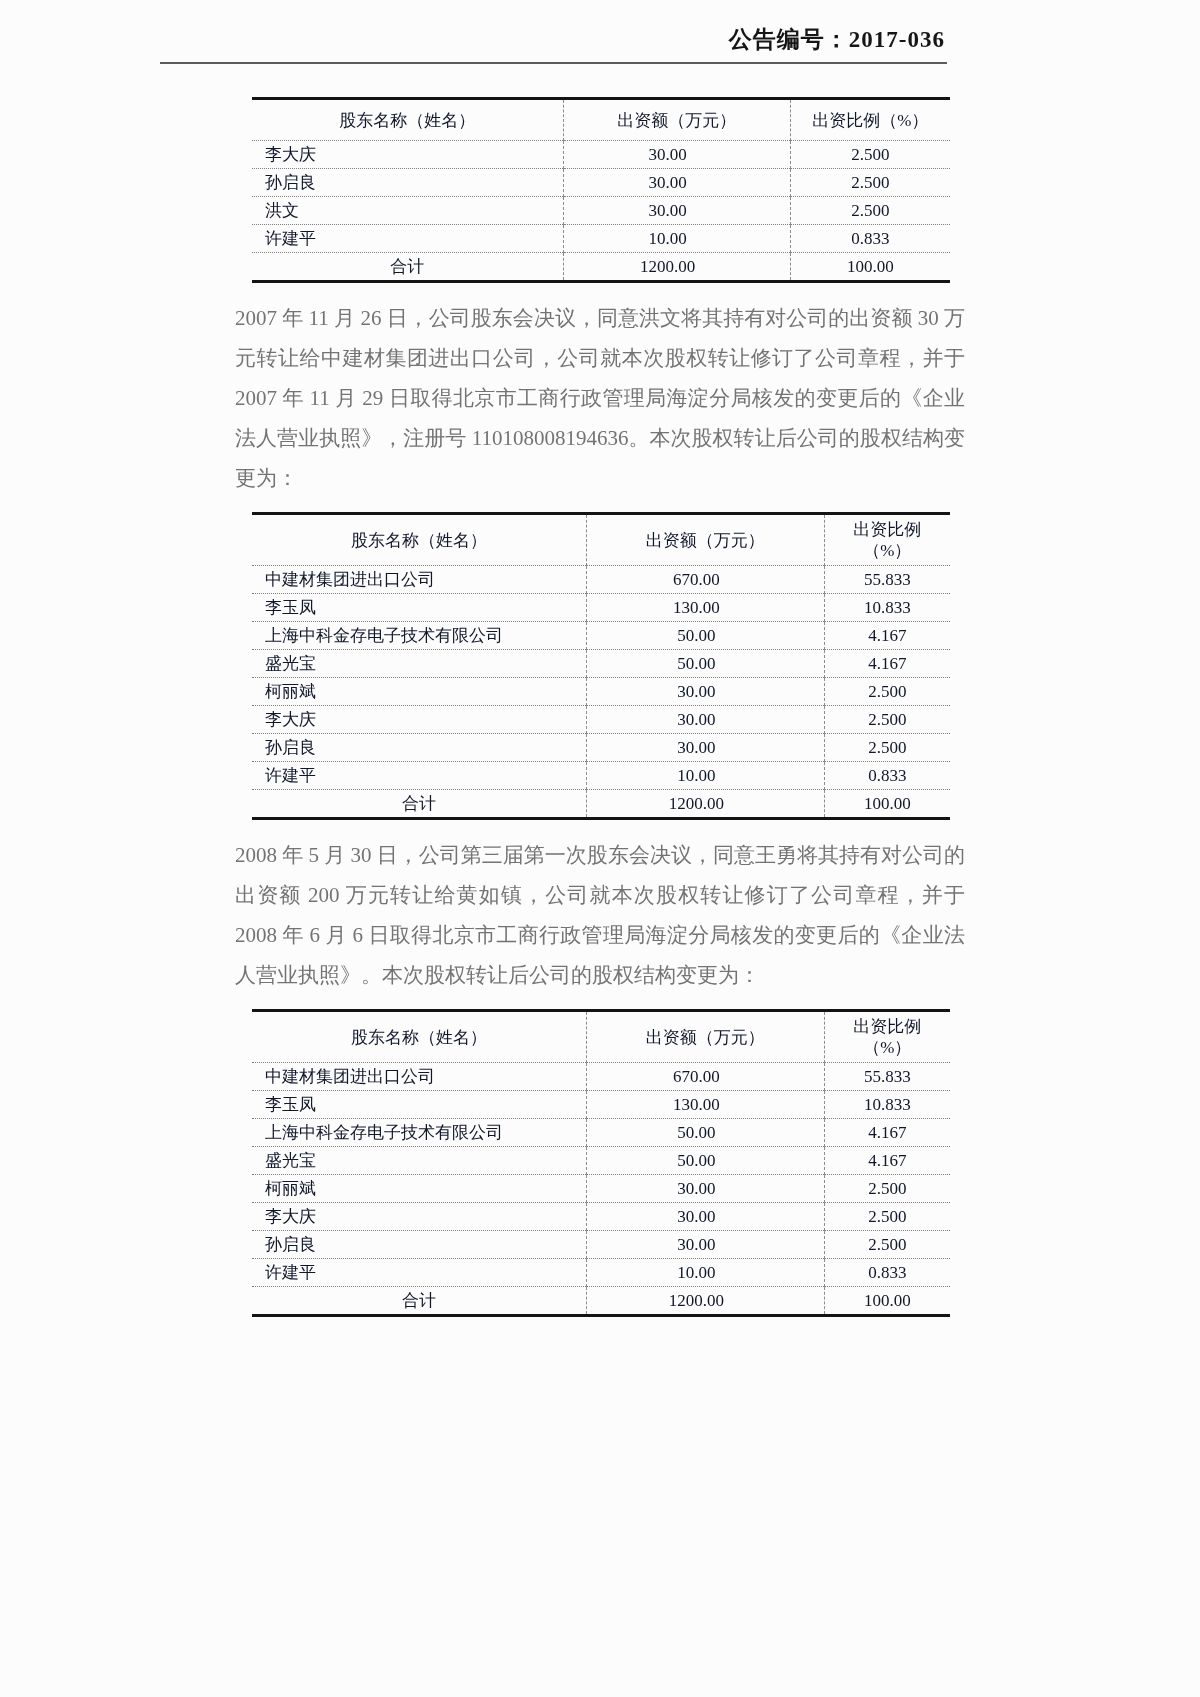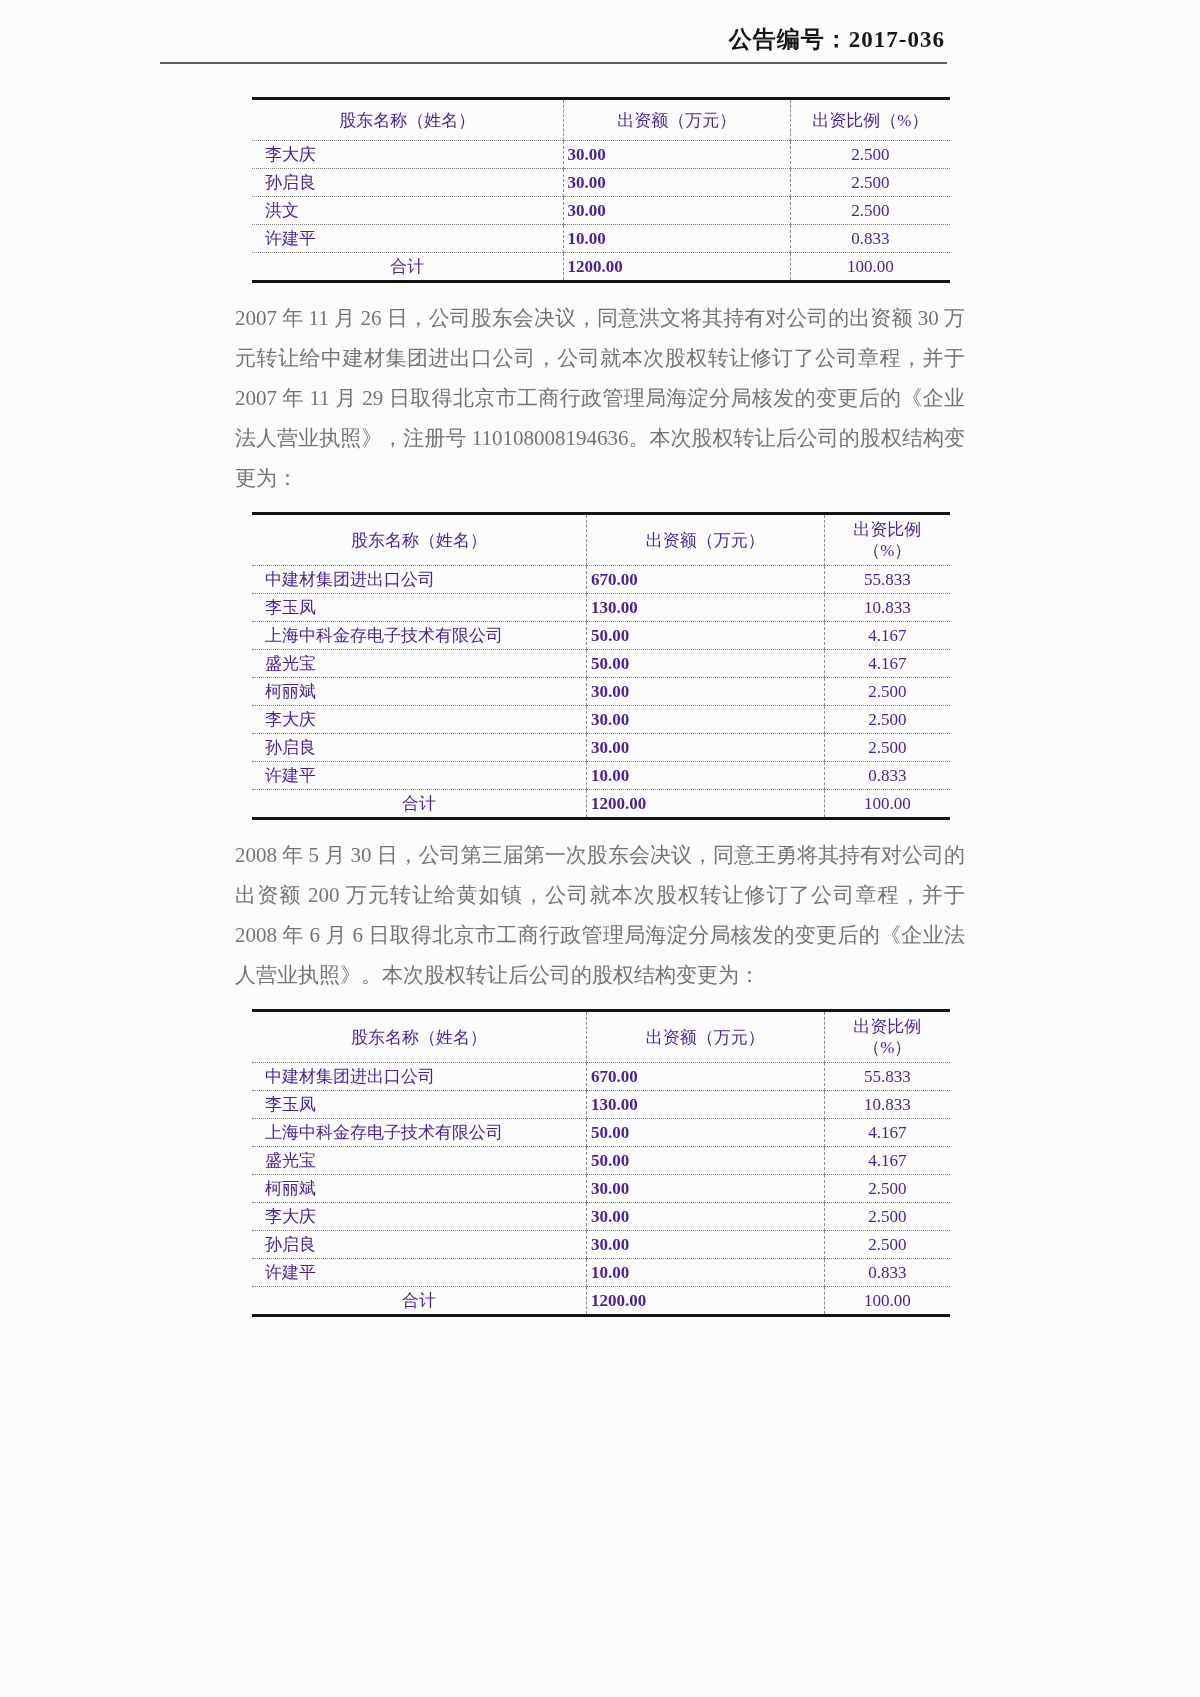--- a/index.html
+++ b/index.html
@@ -39,21 +39,21 @@
     width: 730px;
   }
   table.tbl {
     border-collapse: collapse;
     margin-left: 17px;
     width: 698px;
     table-layout: fixed;
     border-top: 3px solid #141414;
     border-bottom: 3px solid #141414;
     font-size: 17px;
-    color: #4c1d95;
+    color: #0f172a;
   }
   table.tbl th {
     font-weight: normal;
     text-align: center;
     vertical-align: middle;
     height: 36px;
     padding: 2px 4px;
     white-space: pre-line;
     line-height: 21px;
   }
@@ -65,21 +65,21 @@
   }
   table.tbl tr + tr th,
   table.tbl tr + tr td,
   table.tbl tbody tr td {
     border-top: 1px dotted #7e7e7e;
   }
   table.tbl .c1, table.tbl .c2 {
     border-left: 1px dashed #8d8d8d;
   }
   table.tbl td.c0 { text-align: left; padding-left: 13px; }
-  table.tbl td.c1 { text-align: left; padding-right: 22px; font-weight: bold; }
+  table.tbl td.c1 { text-align: center; padding-right: 22px; }
   table.tbl td.c2 { text-align: center; }
   table.tbl tr.total td.c0 { text-align: center; padding-left: 4px; }
   table.tbl.w1 .c0 { width: 45%; }
   table.tbl.w1 .c1 { width: 32.5%; }
   table.tbl.w1 .c2 { width: 22.5%; }
   table.tbl.w2 .c0 { width: 48.5%; }
   table.tbl.w2 .c1 { width: 34%; }
   table.tbl.w2 .c2 { width: 17.5%; }
   p.para {
     font-size: 21px;

